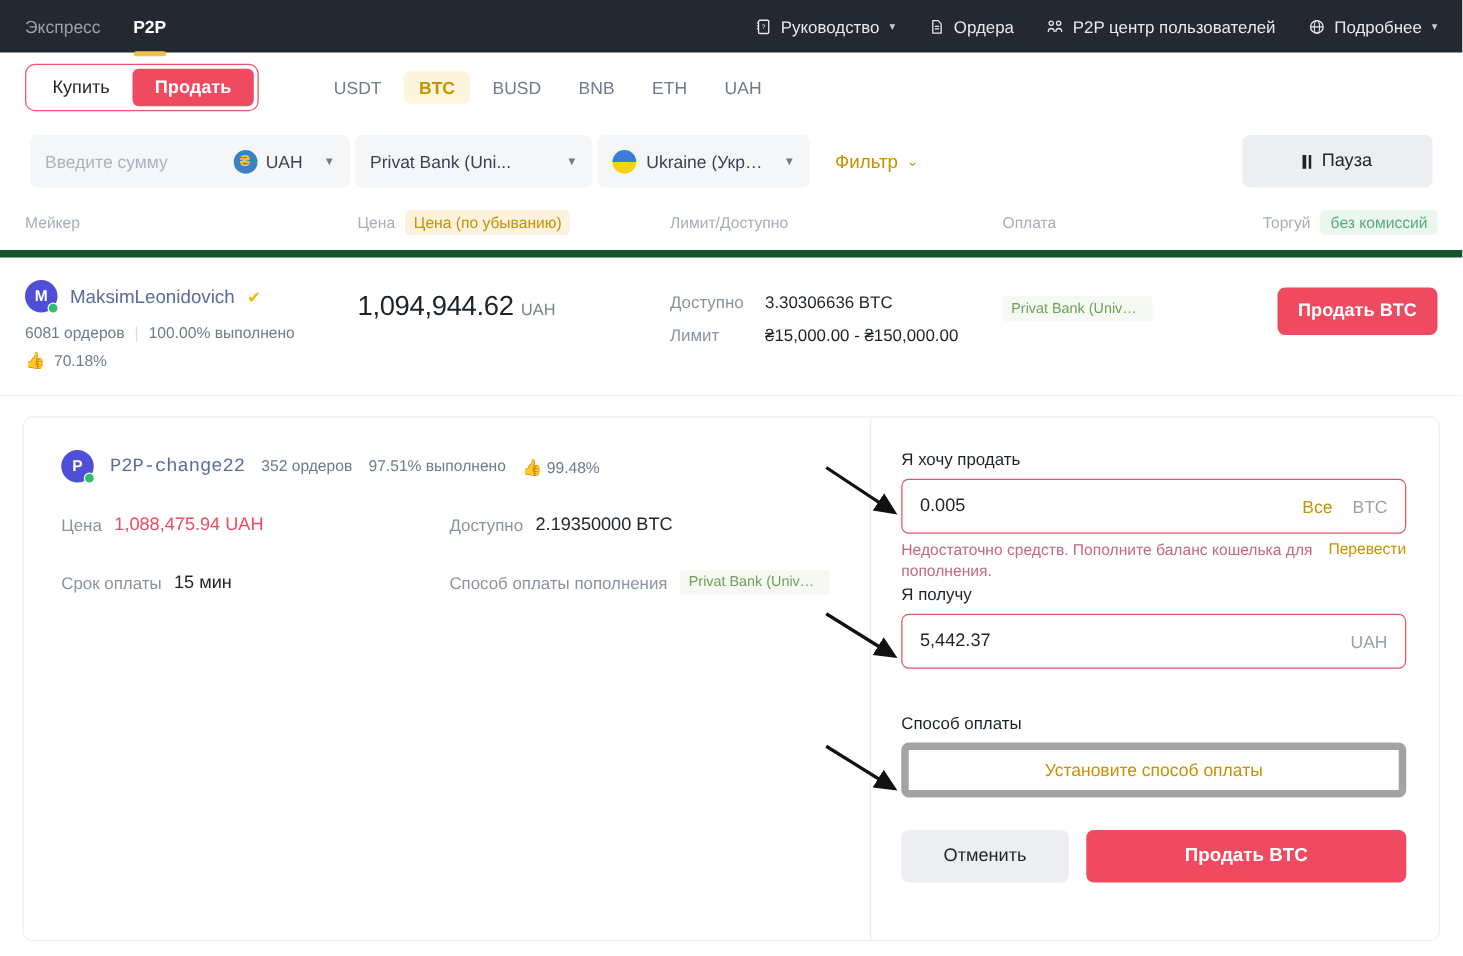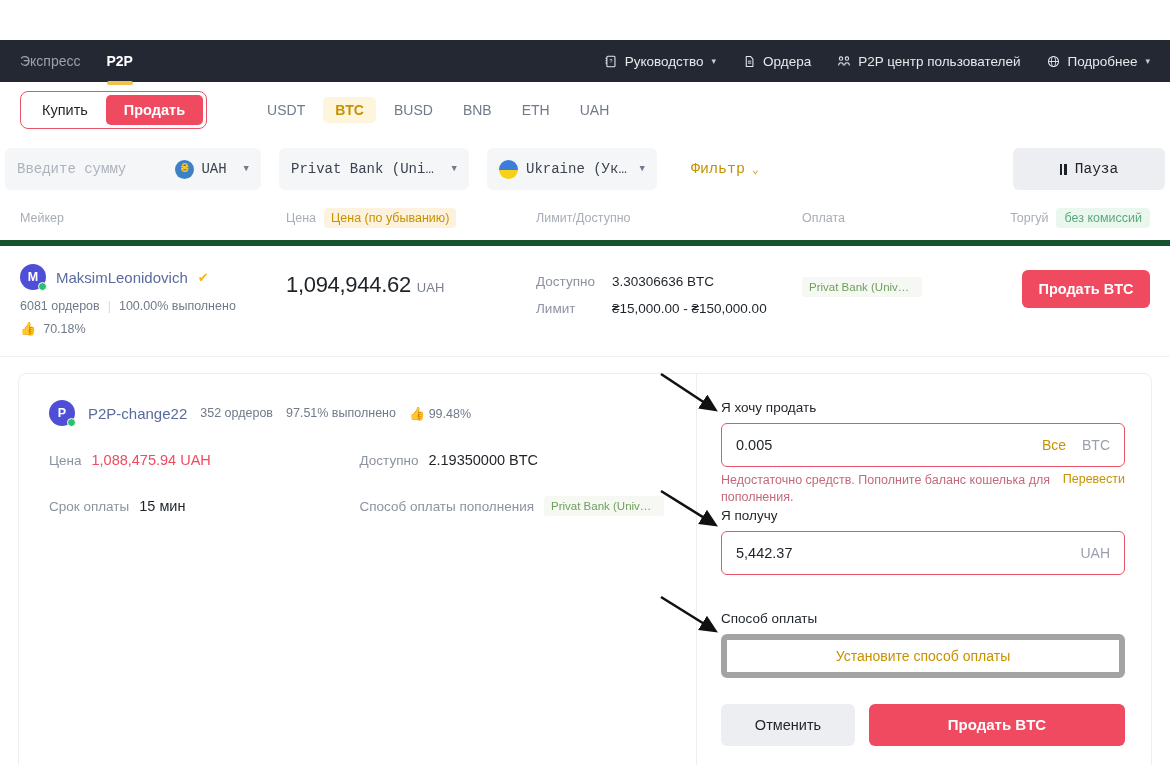--- a/index.html
+++ b/index.html
@@ -7,21 +7,21 @@
     width: 1170px; height: 765px;
     font-family: "Liberation Sans", sans-serif;
     background: #ffffff;
     overflow: hidden;
     -webkit-font-smoothing: antialiased;
   }
 
   
   .topnav {
     height: 42px; background: #232833; color: #ffffff;
-    display: flex; align-items: center; position: relative; margin-top: 40px;
+    display: flex; align-items: center; position: relative;
   }
   .topnav-left { display: flex; align-items: center; padding-left: 20px; gap: 26px; height: 100%; }
   .nav-item {
     font-size: 14px; color: #9aa1ad; height: 100%;
     display: flex; align-items: center; cursor: pointer; position: relative;
   }
   .nav-item.active { color: #ffffff; font-weight: bold; }
   .nav-underline {
     position: absolute; left: 0; right: 0; bottom: -3px; height: 4px;
     background: #f0c14b; border-radius: 2px;
@@ -48,21 +48,21 @@
   .bs-btn.buy { color: #1e2329; font-weight: normal; }
   .bs-btn.sell { background: #ef4a60; color: #fff; }
   .coins { display: flex; align-items: center; gap: 6px; margin-left: 18px; }
   .coin {
     padding: 5px 12px; font-size: 14px; color: #707a8a;
     border-radius: 5px; cursor: pointer;
   }
   .coin.active { background: #fdf6dd; color: #c79200; font-weight: bold; }
 
   
-  .filterbar { height: 62px; display: flex; align-items: center; padding: 0 5px; gap: 18px; font-family: Liberation Mono, monospace; }
+  .filterbar { height: 62px; display: flex; align-items: center; padding: 0 24px; gap: 4px; }
   .field {
     height: 42px; background: #f5f6f7; border-radius: 6px;
     display: flex; align-items: center; padding: 0 12px; font-size: 14px;
     color: #3c4350; cursor: pointer;
   }
   .amount-field { width: 256px; justify-content: space-between; }
   .amount-ph { color: #adb3bd; font-size: 14px; }
   .cur-pill { display: flex; align-items: center; gap: 7px; }
   .uah-coin {
     width: 19px; height: 19px; border-radius: 50%;
@@ -146,21 +146,21 @@
     font-family: "Liberation Sans", sans-serif; cursor: pointer;
   }
 
   
   .panel {
     margin: 16px 18px 0; border: 1px solid #eceef1; border-radius: 8px;
     display: flex; height: 420px; position: relative; background: #fff;
   }
   .panel-left { width: 678px; padding: 26px 26px 0 30px; border-right: 1px solid #eceef1; }
   .pl-top { display: flex; align-items: center; gap: 13px; }
-  .pl-name { font-size: 15px; color: #5a6b9e; cursor: pointer; }
+  .pl-name { font-size: 15px; color: #5a6b9e; cursor: pointer; font-family: Liberation Mono, monospace; }
   .pl-stat { font-size: 12.5px; color: #707a8a; }
   .pl-grid { margin-top: 26px; display: flex; flex-wrap: wrap; }
   .pl-item { width: 50%; margin-bottom: 28px; display: flex; align-items: center; gap: 10px; font-size: 13.5px; }
   .pl-lab { color: #8c939f; }
   .pl-val { color: #1e2329; font-size: 14.5px; }
   .pl-val.accent { color: #ef4a60; }
 
   .panel-right { flex: 1; padding: 26px 26px 0 24px; }
   .f-label { font-size: 13.5px; color: #1e2329; margin-bottom: 8px; }
   .inp-wrap {

